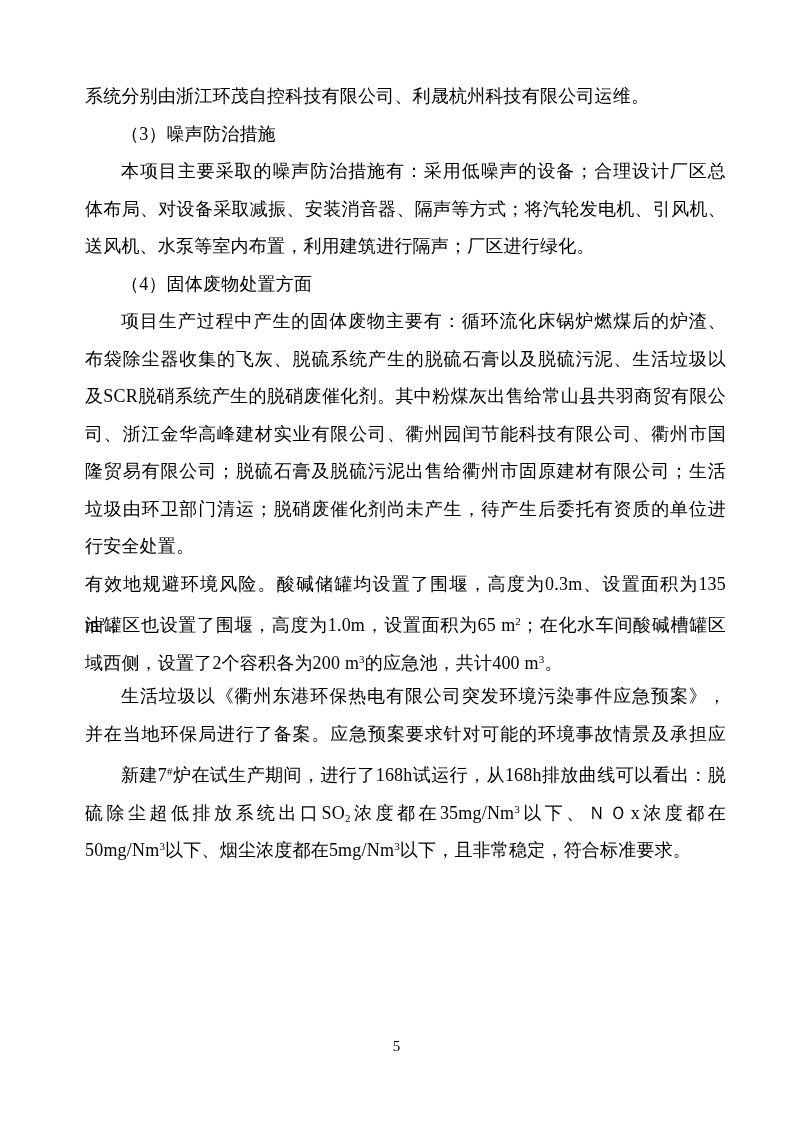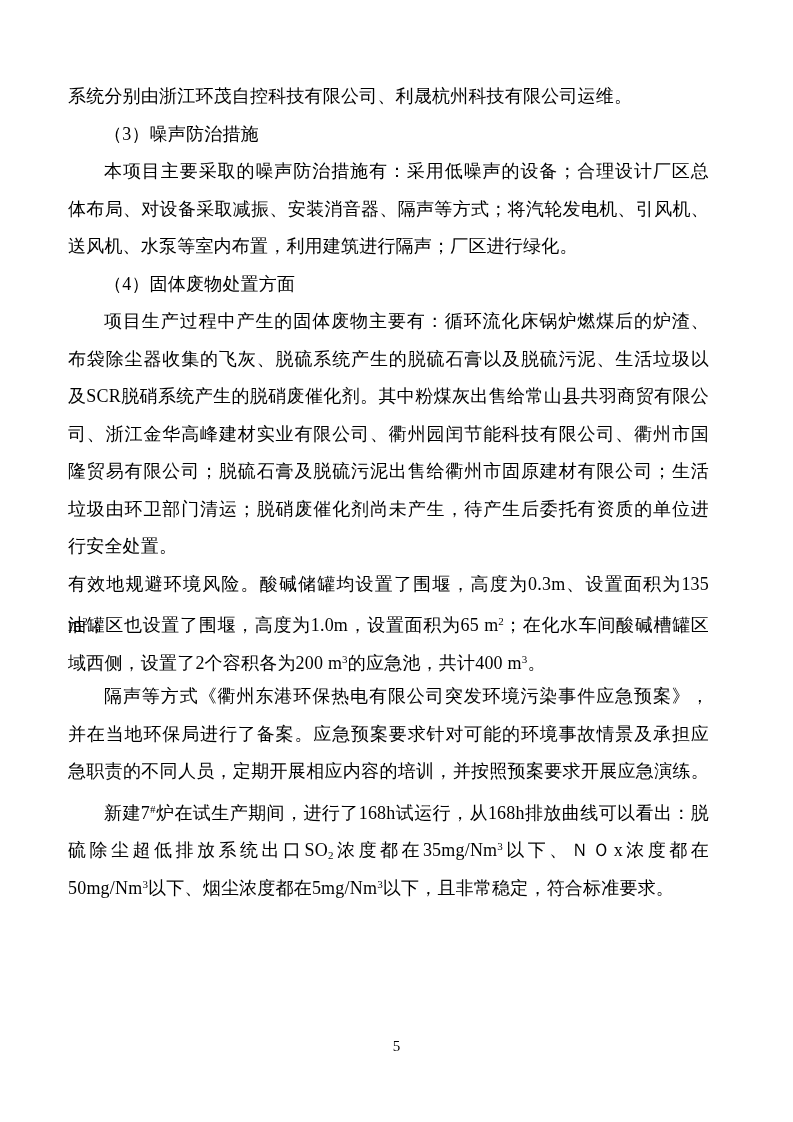--- a/index.html
+++ b/index.html
@@ -7,21 +7,21 @@
     position:relative;
     width:793px;height:1122px;
     margin:0 auto;
     background:#ffffff;
     color:#000000;
     font-family:"Liberation Serif","DejaVu Serif",serif;
     overflow:hidden;
   }
   .textblock{
     position:absolute;
-    left:68px;top:78px;
+    left:85px;top:78px;
     width:641px;
   }
   .line{
     font-size:18px;
     line-height:37.5px;
     height:37.5px;
     text-align:left;
     letter-spacing:0.2px;
   }
   .line.fill{
@@ -60,21 +60,20 @@
       <div class="line indent fill"><span>项目生产过程中产生的固体废物主要有：循环流化床锅炉燃煤后的炉渣、</span></div>
       <div class="line fill"><span>布袋除尘器收集的飞灰、脱硫系统产生的脱硫石膏以及脱硫污泥、生活垃圾以</span></div>
       <div class="line fill"><span>及SCR脱硝系统产生的脱硝废催化剂。其中粉煤灰出售给常山县共羽商贸有限公</span></div>
       <div class="line fill"><span>司、浙江金华高峰建材实业有限公司、衢州园闰节能科技有限公司、衢州市国</span></div>
       <div class="line fill"><span>隆贸易有限公司；脱硫石膏及脱硫污泥出售给衢州市固原建材有限公司；生活</span></div>
       <div class="line fill"><span>垃圾由环卫部门清运；脱硝废催化剂尚未产生，待产生后委托有资质的单位进</span></div>
       <div class="line"><span>行安全处置。</span></div>
       <div class="line fill"><span>有效地规避环境风险。酸碱储罐均设置了围堰，高度为0.3m、设置面积为135 m</span><span class="sup">2</span><span>；</span></div>
       <div class="line fill"><span>油罐区也设置了围堰，高度为1.0m，设置面积为65 m</span><span class="sup">2</span><span>；在化水车间酸碱槽罐区</span></div>
       <div class="line"><span>域西侧，设置了2个容积各为200 m</span><span class="sup">3</span><span>的应急池，共计400 m</span><span class="sup">3</span><span>。</span></div>
-      <div class="line indent fill"><span>隔声等方式《衢州东港环保热电有限公司突发环境污染事件应急预案》，</span></div>
+      <div class="line indent fill"><span>生活垃圾以《衢州东港环保热电有限公司突发环境污染事件应急预案》，</span></div>
       <div class="line fill"><span>并在当地环保局进行了备案。应急预案要求针对可能的环境事故情景及承担应</span></div>
-      <div class="line fill"><span>急职责的不同人员，定期开展相应内容的培训，并按照预案要求开展应急演练。</span></div>
       <div class="line indent fill"><span>新建7</span><span class="sup">#</span><span>炉在试生产期间，进行了168h试运行，从168h排放曲线可以看出：脱</span></div>
       <div class="line fill"><span>硫除尘超低排放系统出口SO</span><span class="sub">2</span><span>浓度都在35mg/Nm</span><span class="sup">3</span><span>以下、ＮＯx浓度都在</span></div>
       <div class="line"><span>50mg/Nm</span><span class="sup">3</span><span>以下、烟尘浓度都在5mg/Nm</span><span class="sup">3</span><span>以下，且非常稳定，符合标准要求。</span></div>
     </div>
   <div class="page-number">5</div>
 </div>
 
 </body></html>

